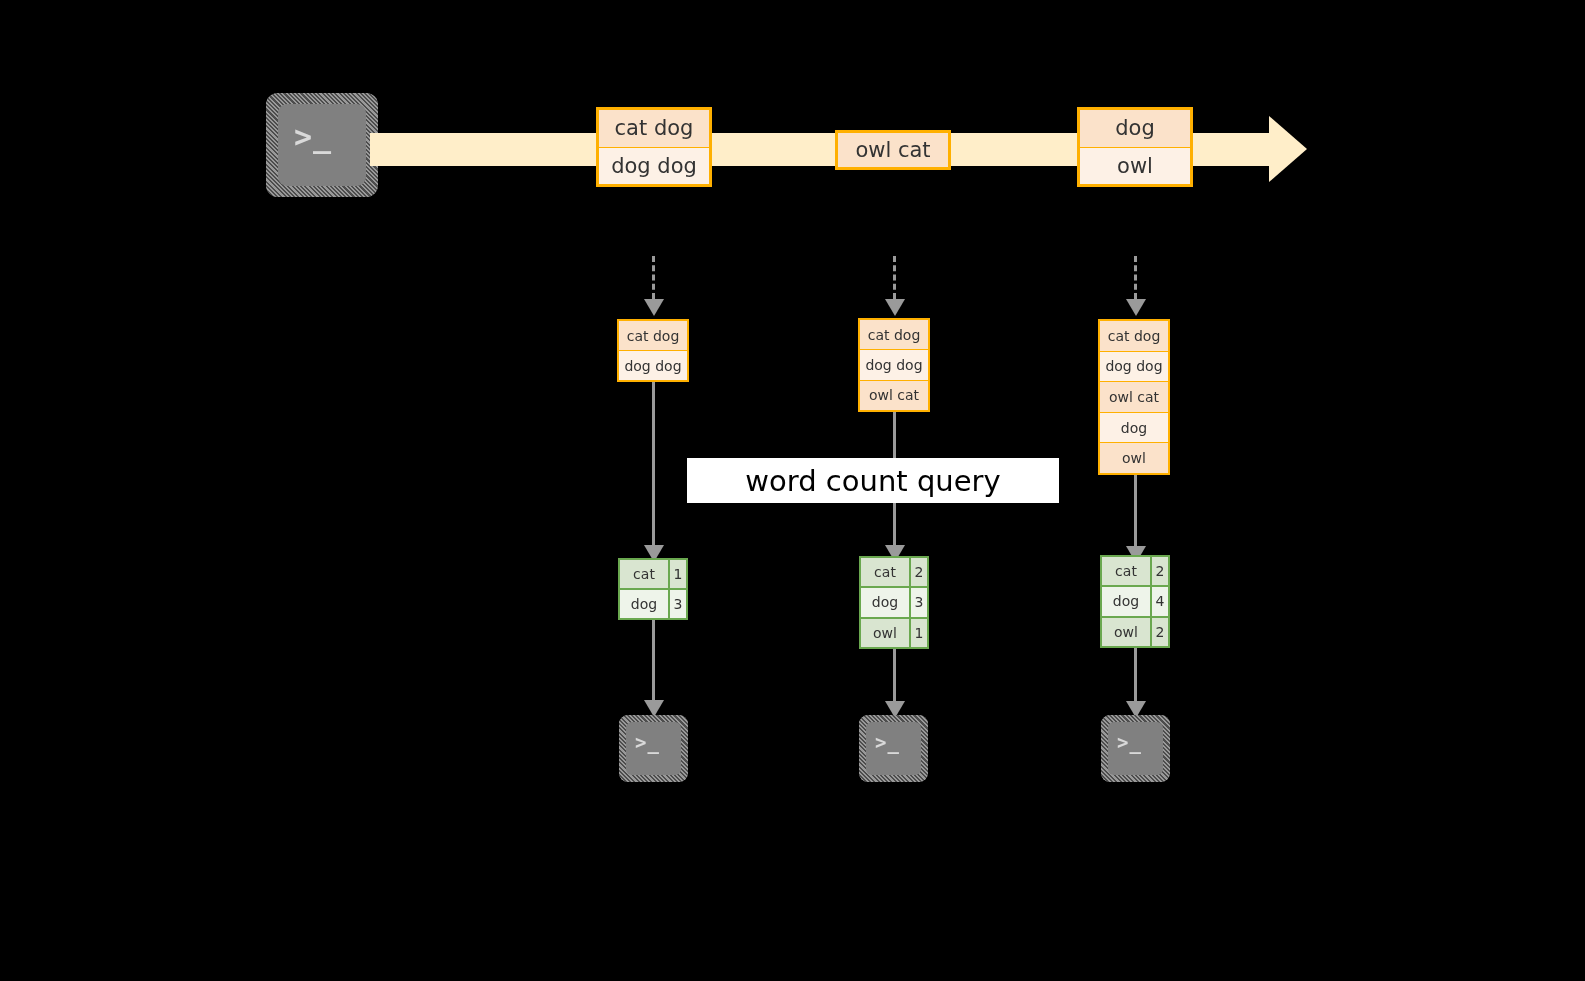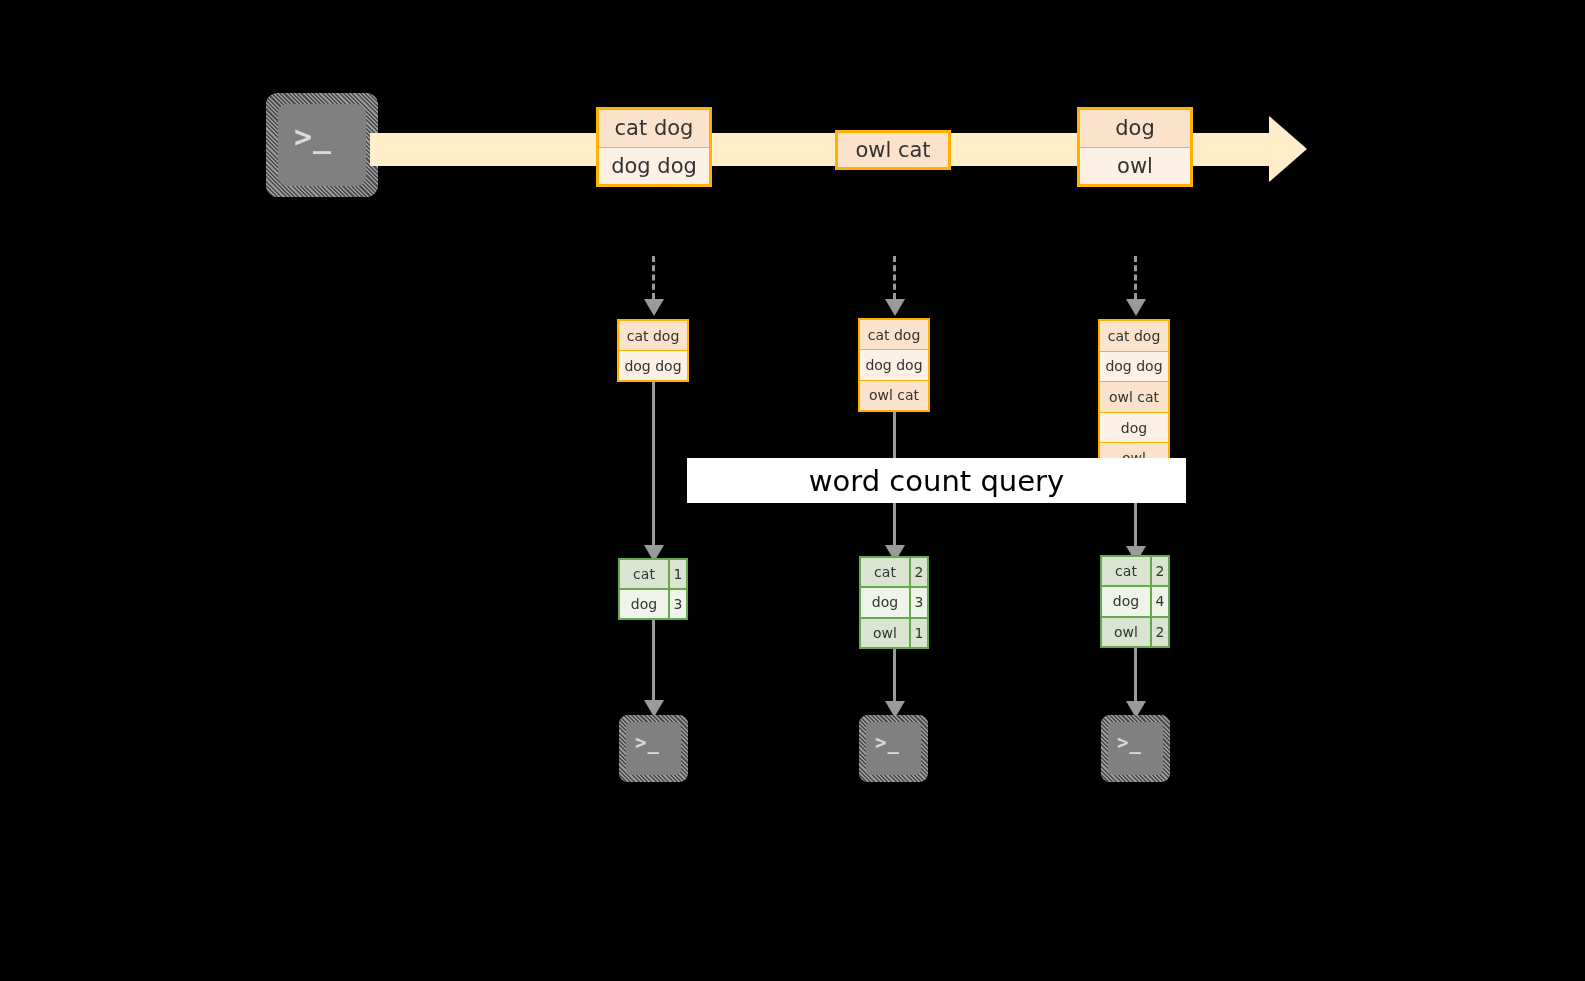--- a/index.html
+++ b/index.html
@@ -290,15 +290,15 @@
     <div class="line" style="height:53px;"></div>
     <div class="head" style="top:53px;"></div>
   </div>
 
   <div class="terminal" style="left:1101px; top:715px; width:69px; height:67px; border-radius:9px;">
     <div class="hatch" style="border-radius:9px;"></div>
     <div class="inner" style="left:7px; top:7px; right:7px; bottom:7px; border-radius:6px;"></div>
     <div class="glyph" style="left:16px; top:18px; font-size:19px;">&gt;_</div>
   </div>
 
-  <div class="querylabel" style="left:687px; top:458px; width:499px; height:45px; font-size:29px;">word count query</div>
+  <div class="querylabel" style="left:687px; top:458px; width:372px; height:45px; font-size:29px;">word count query</div>
 
 </div>
 
 </body></html>

